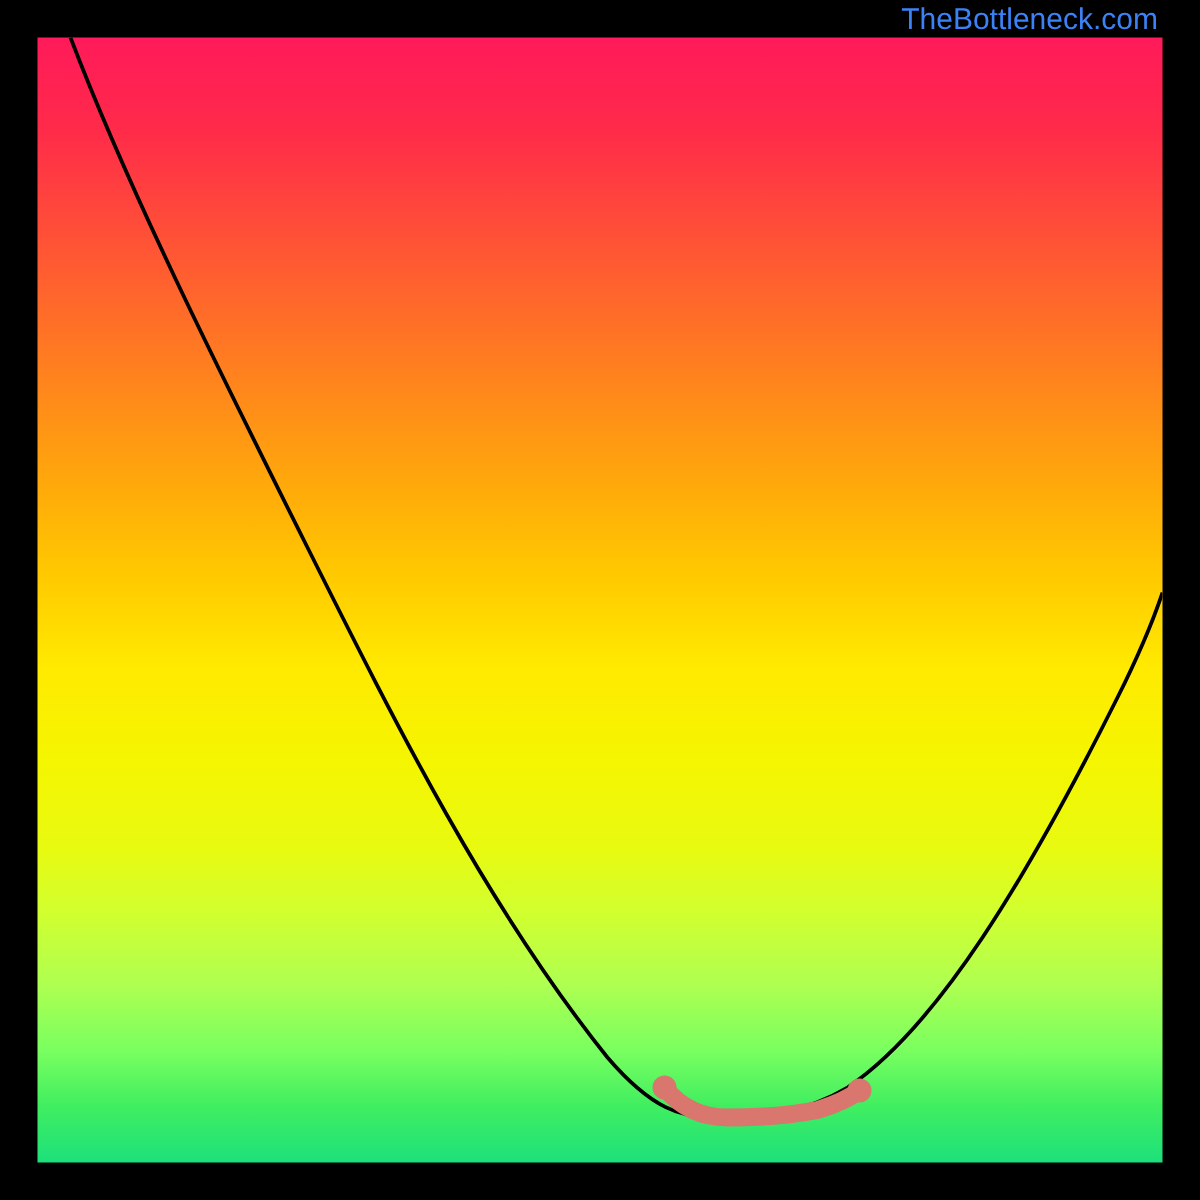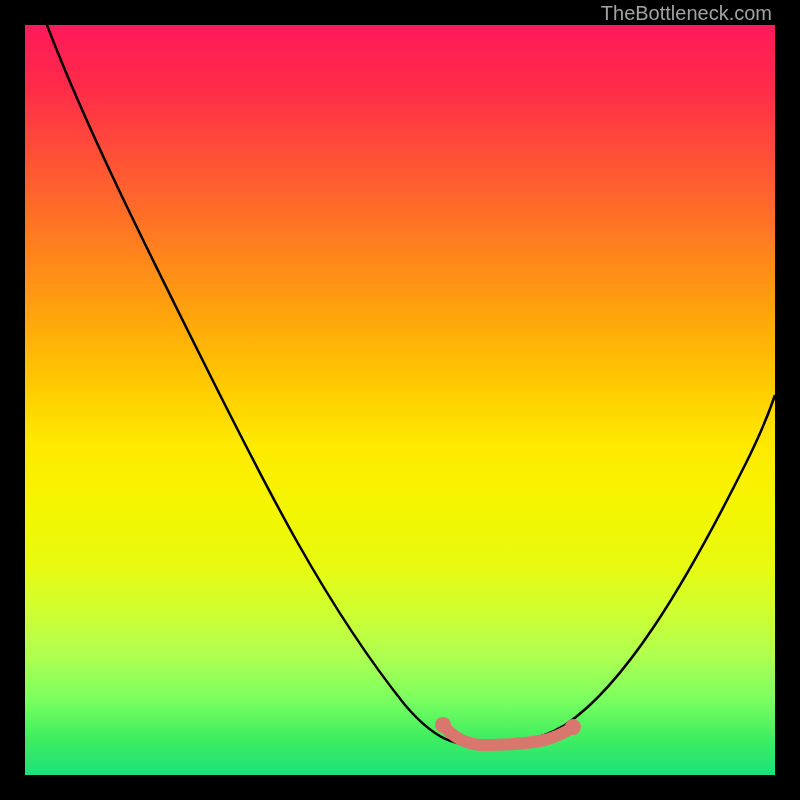--- a/index.html
+++ b/index.html
@@ -37,21 +37,21 @@
       #d0ff30 78%,
       #b0ff50 84%,
       #7aff60 90%,
       #40ee60 95%,
       #1de07c 100%);
   }
   .watermark {
     position: absolute;
     top: 2px;
     right: 28px;
-    color: #a3a3a3;
+    color: #3b82f6;
     font-size: 20px;
     font-weight: 500;
     z-index: 10;
   }
   svg.curve {
     position: absolute;
     left: 0;
     top: 0;
     width: 750px;
     height: 750px;

